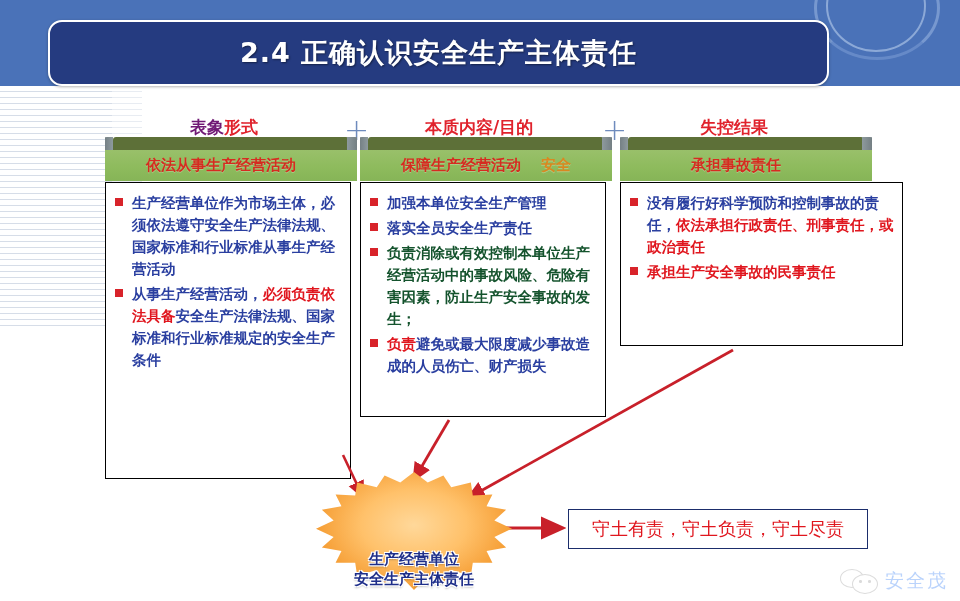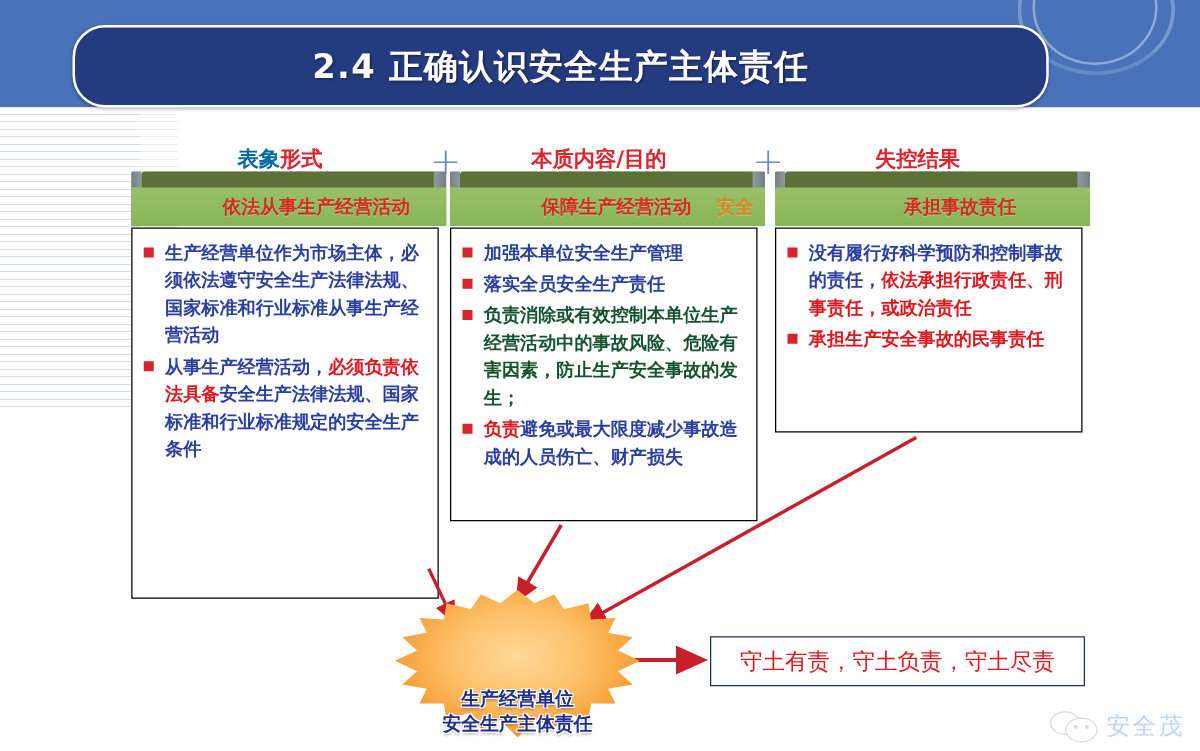--- a/index.html
+++ b/index.html
@@ -16,46 +16,46 @@
   #top-band-arc2{position:absolute;right:34px;top:-40px;width:96px;height:88px;
     border:2px solid #a8c0e4;border-radius:50%;opacity:.7;}
   #band-mask{position:absolute;left:0;top:86px;width:960px;height:26px;background:#fff;}
   
   #left-stripes{position:absolute;left:0;top:86px;width:112px;height:240px;
     background:repeating-linear-gradient(to bottom,#ffffff 0px,#ffffff 5px,#d6dde8 5px,#d6dde8 6px);}
   #left-stripes2{position:absolute;left:112px;top:86px;width:30px;height:240px;
     background:repeating-linear-gradient(to bottom,#ffffff 0px,#ffffff 5px,#e8ecf2 5px,#e8ecf2 6px);}
   
   #title-bar{
-    position:absolute;left:58px;top:20px;width:777px;height:62px;
-    background:#253b80;border:2px solid #ffffff;border-radius:26px;
+    position:absolute;left:48px;top:20px;width:777px;height:62px;
+    background:#253b80;border:2px solid #ffffff;border-radius:14px;
     display:flex;align-items:center;justify-content:center;
     box-shadow:0 1px 3px rgba(0,0,0,.3);
   }
   #title-text{color:#ffffff;font-size:27px;font-weight:bold;letter-spacing:1px;
     text-shadow:1px 1px 2px rgba(0,0,0,.45);}
   
   .col-title{position:absolute;font-size:17px;font-weight:bold;white-space:nowrap;}
-  .col-title .t-blue{color:#0369a1;}
+  .col-title .t-blue{color:#701a75;}
   .col-title .t-red{color:#e0222c;}
   .plus{position:absolute;color:#6e8bbd;font-size:30px;font-weight:300;line-height:1;}
   
   .banner{position:absolute;height:44px;overflow:hidden;}
   .banner .shadow-lip{
     position:absolute;left:8px;top:0;right:8px;height:17px;background:#5d7038;
     border-radius:3px 3px 0 0;
   }
   .banner .ghost{
     position:absolute;left:0;top:-16px;width:100%;text-align:center;
     font-size:16px;font-weight:bold;color:#6d7f48;opacity:.55;white-space:nowrap;
   }
   .banner .body{
     position:absolute;left:0;top:13px;width:100%;height:31px;
     background:linear-gradient(to bottom,#99c06a 0%,#8ebb5d 55%,#86b457 100%);
-    display:flex;align-items:center;justify-content:center;padding-left:32px;
+    display:flex;align-items:center;justify-content:center;
   }
   .banner .body .lbl{font-size:15px;font-weight:bold;color:#d62b20;white-space:nowrap;
     text-shadow:0 1px 0 rgba(255,255,255,.25);}
   .banner .body .lbl .orange{color:#d98820;margin-left:20px;}
   .banner .tab{
     position:absolute;right:-2px;top:0;width:12px;height:44px;
     background:linear-gradient(to right,#8e9a9e,#6f7a7e);border-radius:0 4px 4px 0;
   }
   .banner .tab-l{
     position:absolute;left:-2px;top:0;width:10px;height:44px;
@@ -174,21 +174,21 @@
     </ul>
 </div>
 <div class="cbox" id="box1" style="left:360px;top:182px;width:246px;height:235px;">
   <ul>
       <li><span class="b">加强本单位安全生产管理</span></li>
       <li><span class="b">落实全员安全生产责任</span></li>
       <li><span class="g">负责消除或有效控制本单位生产经营活动中的事故风险、危险有害因素，防止生产安全事故的发生；</span></li>
       <li><span class="r">负责</span><span class="b">避免或最大限度减少事故造成的人员伤亡、财产损失</span></li>
     </ul>
 </div>
-<div class="cbox" id="box2" style="left:620px;top:182px;width:246px;height:164px;">
+<div class="cbox" id="box2" style="left:620px;top:182px;width:283px;height:164px;">
   <ul>
       <li><span class="b">没有履行好科学预防和控制事故的责任，</span><span class="r">依法承担行政责任、刑事责任，或政治责任</span></li>
       <li><span class="r">承担生产安全事故的民事责任</span></li>
     </ul>
 </div>
 
 <svg id="arrow-layer" viewBox="0 0 960 601">
   <defs>
     <marker id="ah" markerWidth="7" markerHeight="7" refX="5.2" refY="3.2" orient="auto">
       <path d="M0,0 L7,3.2 L0,6.4 z" fill="#c8202a"></path>

